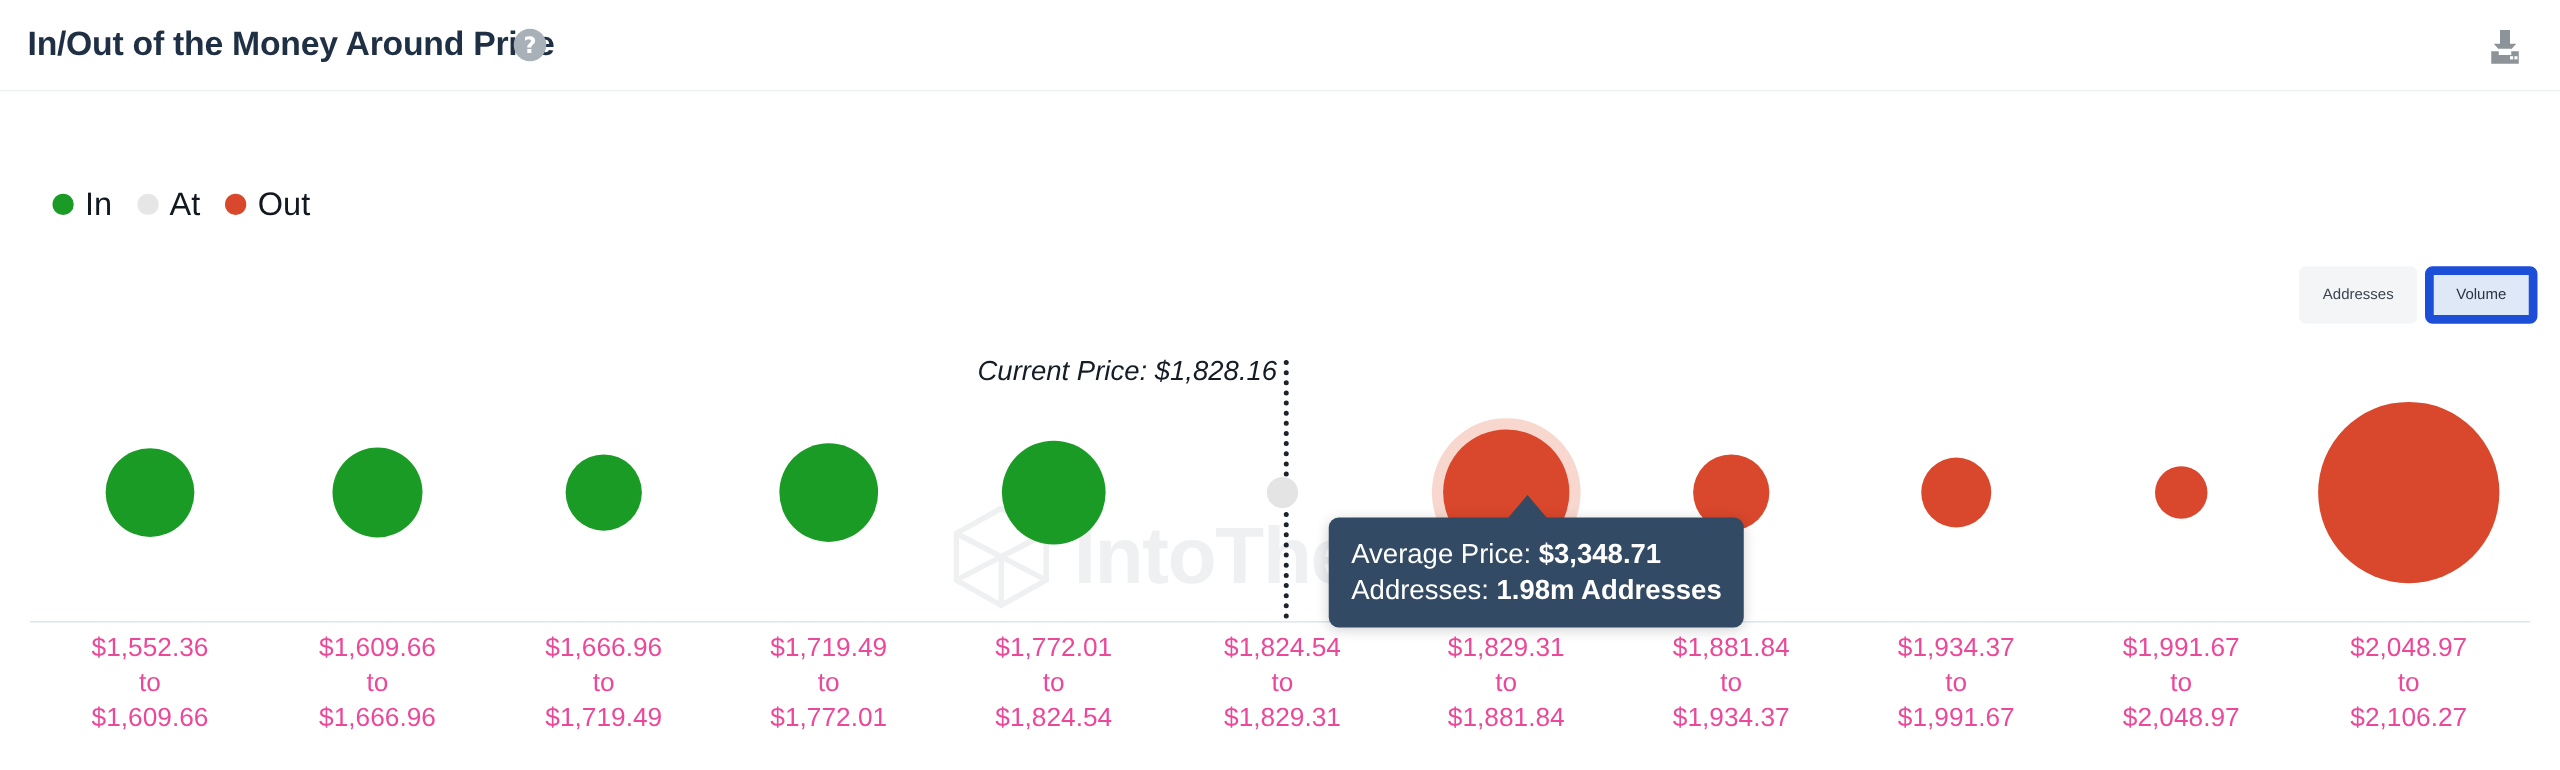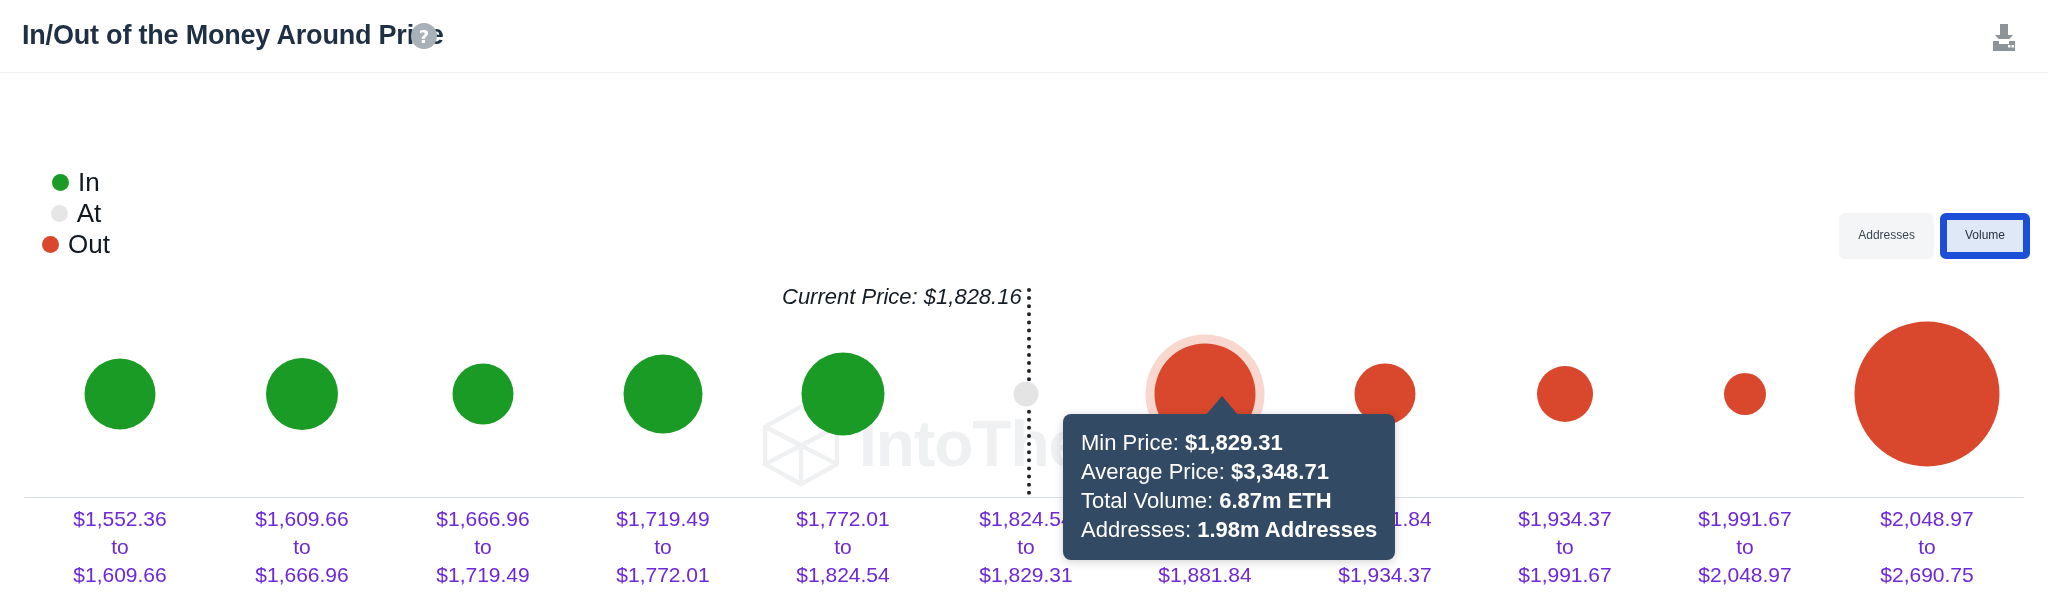--- a/index.html
+++ b/index.html
@@ -40,22 +40,22 @@
 
   
   .subtitle{
     position:absolute;left:45px;top:100px;
     font-size:21px;font-style:italic;font-weight:bold;
     color:#0e1620;white-space:nowrap;
   }
 
   
   .legend{
-    position:absolute;left:42px;top:167px;
-    display:flex;align-items:center;gap:0;flex-direction:column;
+    position:absolute;left:42px;top:148px;
+    display:flex;align-items:center;gap:0;
   }
   .legend-item{display:flex;align-items:center;margin-right:20px;cursor:pointer;}
   .legend-dot{width:17px;height:17px;border-radius:50%;margin-right:9px;}
   .legend-label{font-size:26px;color:#111820;}
 
   
   .toggle-group{
     position:absolute;right:18px;top:213px;
     display:flex;
   }
@@ -118,21 +118,21 @@
     font-family:"Liberation Sans", sans-serif;
   }
 
   
   .xlabels{
     position:absolute;left:0;top:505px;width:2048px;height:110px;
   }
   .xlabel{
     position:absolute;transform:translateX(-50%);
     text-align:center;
-    font-size:21px;line-height:1.33;color:#6d28d9;
+    font-size:21px;line-height:1.33;color:#ec4899;
     white-space:nowrap;
   }
 
   
   .tooltip{
     position:absolute;left:1063px;top:414px;
     background:#324a63;
     border-radius:8px;
     padding:14px 18px 16px 18px;
     color:#ffffff;
@@ -275,25 +275,23 @@
         <div>$1,991.67</div>
       </div>
       <div class="xlabel" style="left: 1745px; top: 0px;">
         <div>$1,991.67</div>
         <div>to</div>
         <div>$2,048.97</div>
       </div>
       <div class="xlabel" style="left: 1927px; top: 0px;">
         <div>$2,048.97</div>
         <div>to</div>
-        <div>$2,690.75</div>
+        <div>$2,106.27</div>
       </div>
     </div>
 
   <div class="tooltip-arrow"></div>
   <div class="tooltip" id="tooltip">
-      <div><span>Min Price: </span><b>$1,829.31</b></div>
       <div><span>Average Price: </span><b>$3,348.71</b></div>
-      <div><span>Total Volume: </span><b>6.87m ETH</b></div>
       <div><span>Addresses: </span><b>1.98m Addresses</b></div>
     </div>
 
 </div>
 
 </body></html>

